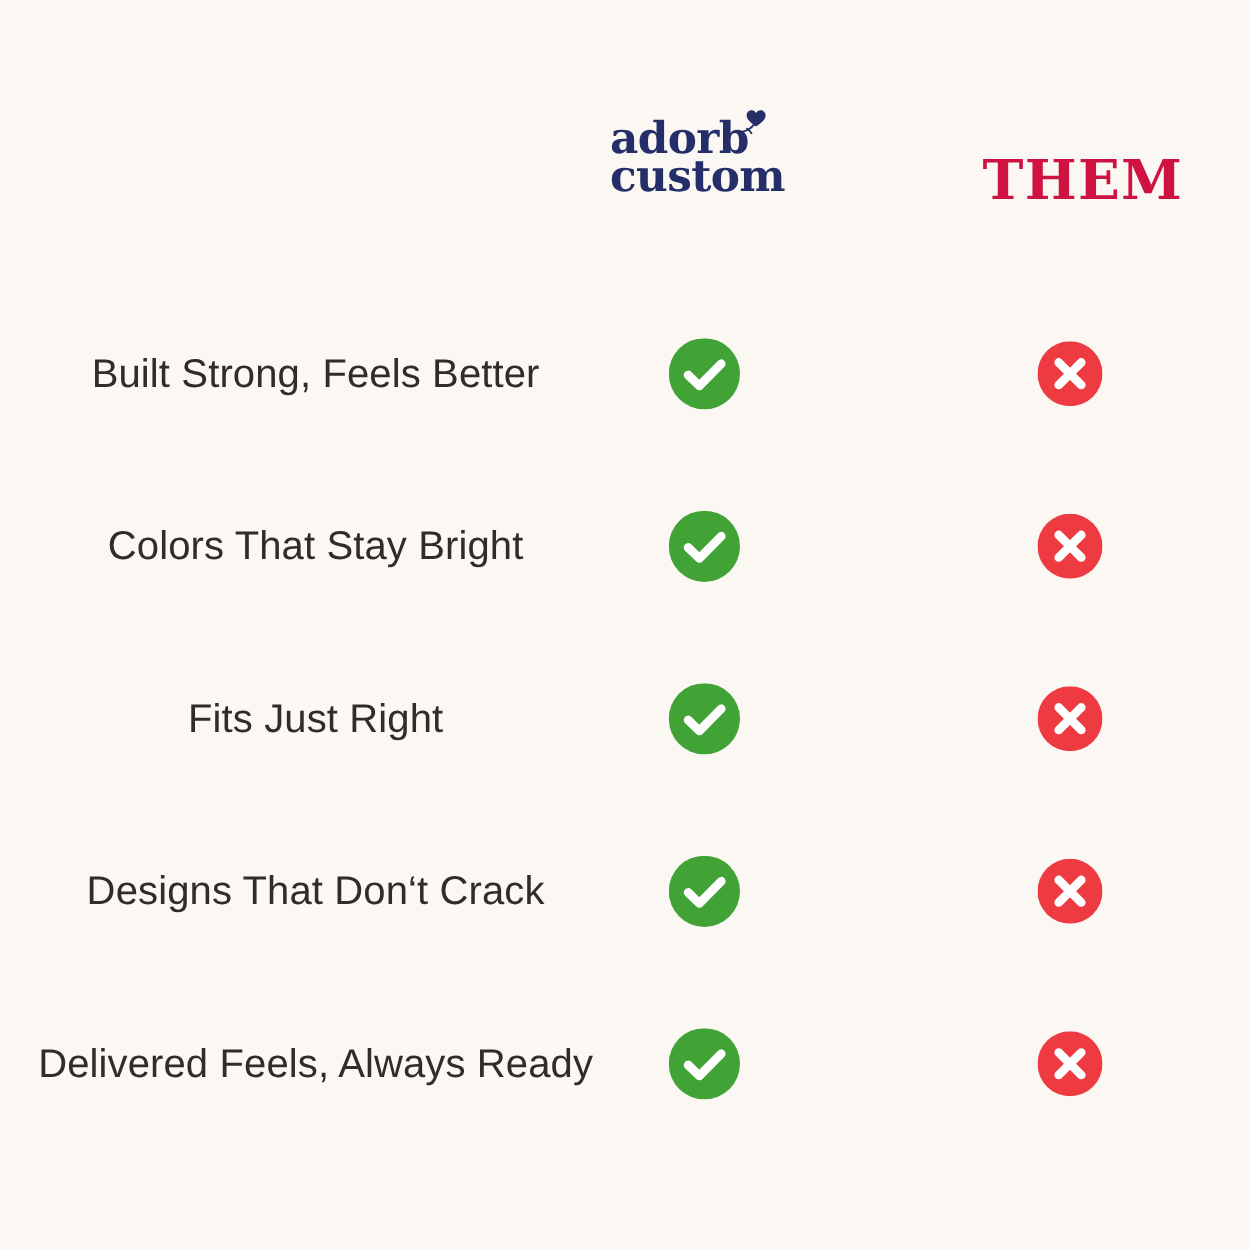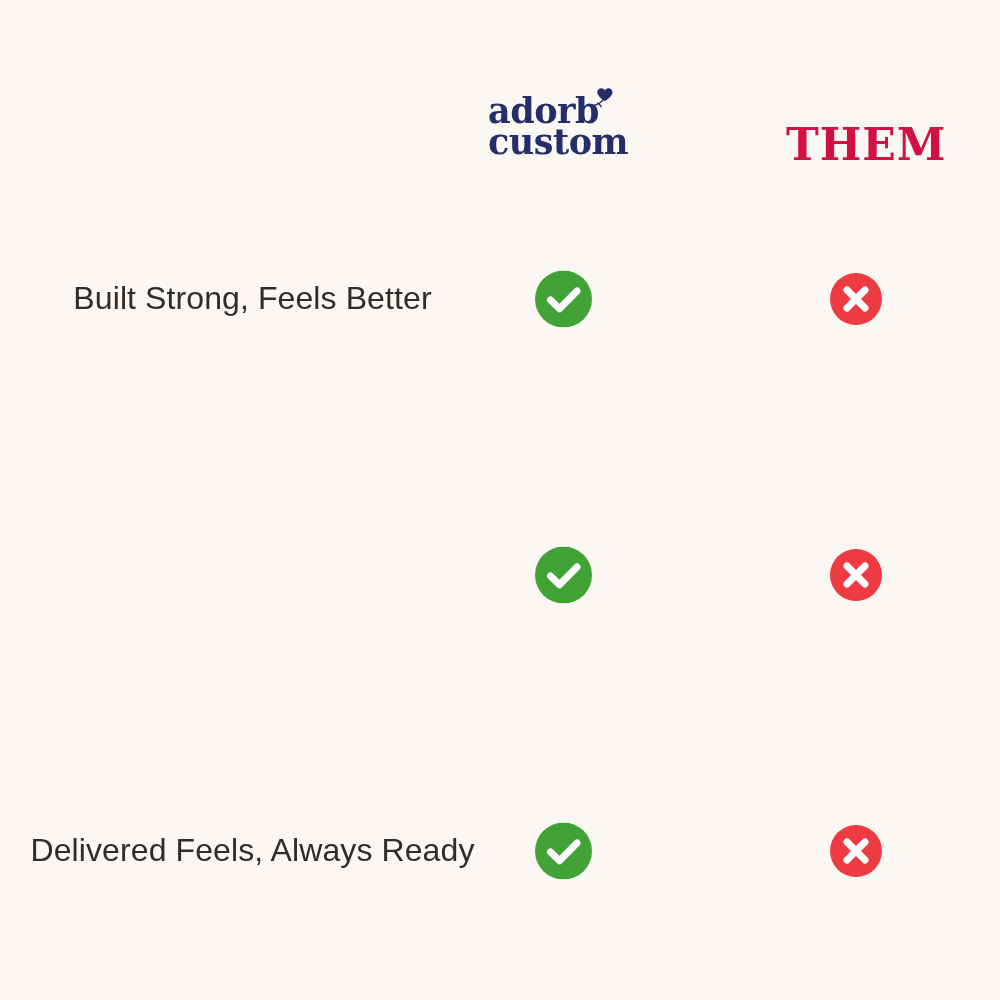--- a/index.html
+++ b/index.html
@@ -197,42 +197,85 @@
         <span class="badge badge-cross">
           <svg viewBox="0 0 52 52" width="52" height="52" aria-hidden="true">
             <circle cx="26" cy="26" r="26" fill="#EE3B42"></circle>
             <path d="M17 17 L35 35 M35 17 L17 35" stroke="#FFFFFF" stroke-width="7" fill="none" stroke-linecap="round"></path>
           </svg>
         </span>
         <span class="sr-hidden">no</span>
       </div>
     </div>
 
+    <div class="feature-row r1">
+      <div class="cell-label">Colors That Stay Bright</div>
+      <div class="cell-ours">
+        <span class="badge badge-check">
+          <svg viewBox="0 0 57 57" width="57" height="57" aria-hidden="true">
+            <circle cx="28.5" cy="28.5" r="28.5" fill="#41A336"></circle>
+            <path d="M15.5 29.5 L24.5 38.2 L42 20.5" stroke="#FFFFFF" stroke-width="7" fill="none" stroke-linecap="round" stroke-linejoin="round"></path>
+          </svg>
+        </span>
+        <span class="sr-hidden">yes</span>
+      </div>
+      <div class="cell-theirs">
+        <span class="badge badge-cross">
+          <svg viewBox="0 0 52 52" width="52" height="52" aria-hidden="true">
+            <circle cx="26" cy="26" r="26" fill="#EE3B42"></circle>
+            <path d="M17 17 L35 35 M35 17 L17 35" stroke="#FFFFFF" stroke-width="7" fill="none" stroke-linecap="round"></path>
+          </svg>
+        </span>
+        <span class="sr-hidden">no</span>
+      </div>
+    </div>
 
     <div class="feature-row r2">
-      <div class="cell-ours">
-        <span class="badge badge-check">
-          <svg viewBox="0 0 57 57" width="57" height="57" aria-hidden="true">
-            <circle cx="28.5" cy="28.5" r="28.5" fill="#41A336"></circle>
-            <path d="M15.5 29.5 L24.5 38.2 L42 20.5" stroke="#FFFFFF" stroke-width="7" fill="none" stroke-linecap="round" stroke-linejoin="round"></path>
-          </svg>
-        </span>
-        <span class="sr-hidden">yes</span>
-      </div>
-      <div class="cell-theirs">
-        <span class="badge badge-cross">
-          <svg viewBox="0 0 52 52" width="52" height="52" aria-hidden="true">
-            <circle cx="26" cy="26" r="26" fill="#EE3B42"></circle>
-            <path d="M17 17 L35 35 M35 17 L17 35" stroke="#FFFFFF" stroke-width="7" fill="none" stroke-linecap="round"></path>
-          </svg>
-        </span>
-        <span class="sr-hidden">no</span>
-      </div>
-    </div>
-
+      <div class="cell-label">Fits Just Right</div>
+      <div class="cell-ours">
+        <span class="badge badge-check">
+          <svg viewBox="0 0 57 57" width="57" height="57" aria-hidden="true">
+            <circle cx="28.5" cy="28.5" r="28.5" fill="#41A336"></circle>
+            <path d="M15.5 29.5 L24.5 38.2 L42 20.5" stroke="#FFFFFF" stroke-width="7" fill="none" stroke-linecap="round" stroke-linejoin="round"></path>
+          </svg>
+        </span>
+        <span class="sr-hidden">yes</span>
+      </div>
+      <div class="cell-theirs">
+        <span class="badge badge-cross">
+          <svg viewBox="0 0 52 52" width="52" height="52" aria-hidden="true">
+            <circle cx="26" cy="26" r="26" fill="#EE3B42"></circle>
+            <path d="M17 17 L35 35 M35 17 L17 35" stroke="#FFFFFF" stroke-width="7" fill="none" stroke-linecap="round"></path>
+          </svg>
+        </span>
+        <span class="sr-hidden">no</span>
+      </div>
+    </div>
+
+    <div class="feature-row r3">
+      <div class="cell-label">Designs That Don‘t Crack</div>
+      <div class="cell-ours">
+        <span class="badge badge-check">
+          <svg viewBox="0 0 57 57" width="57" height="57" aria-hidden="true">
+            <circle cx="28.5" cy="28.5" r="28.5" fill="#41A336"></circle>
+            <path d="M15.5 29.5 L24.5 38.2 L42 20.5" stroke="#FFFFFF" stroke-width="7" fill="none" stroke-linecap="round" stroke-linejoin="round"></path>
+          </svg>
+        </span>
+        <span class="sr-hidden">yes</span>
+      </div>
+      <div class="cell-theirs">
+        <span class="badge badge-cross">
+          <svg viewBox="0 0 52 52" width="52" height="52" aria-hidden="true">
+            <circle cx="26" cy="26" r="26" fill="#EE3B42"></circle>
+            <path d="M17 17 L35 35 M35 17 L17 35" stroke="#FFFFFF" stroke-width="7" fill="none" stroke-linecap="round"></path>
+          </svg>
+        </span>
+        <span class="sr-hidden">no</span>
+      </div>
+    </div>
 
     <div class="feature-row r4">
       <div class="cell-label">Delivered Feels, Always Ready</div>
       <div class="cell-ours">
         <span class="badge badge-check">
           <svg viewBox="0 0 57 57" width="57" height="57" aria-hidden="true">
             <circle cx="28.5" cy="28.5" r="28.5" fill="#41A336"></circle>
             <path d="M15.5 29.5 L24.5 38.2 L42 20.5" stroke="#FFFFFF" stroke-width="7" fill="none" stroke-linecap="round" stroke-linejoin="round"></path>
           </svg>
         </span>

